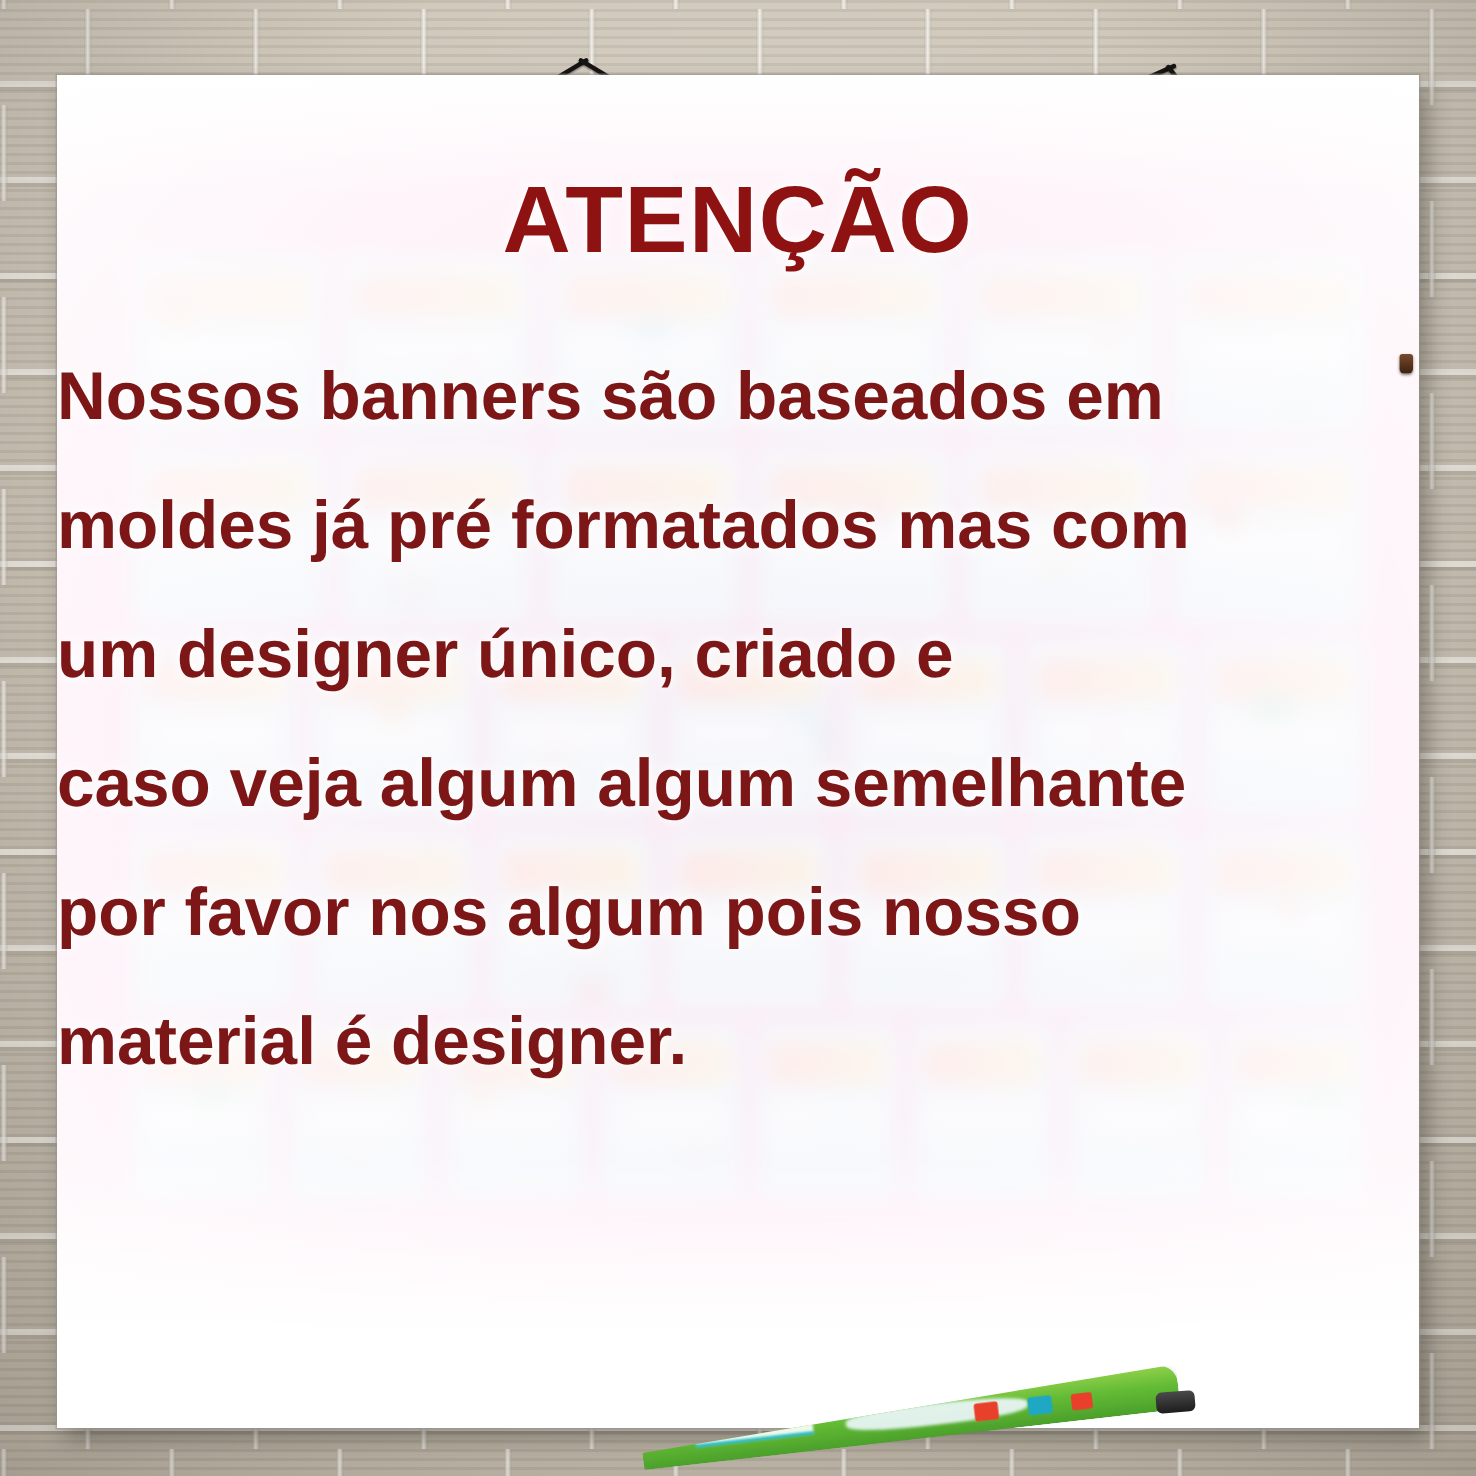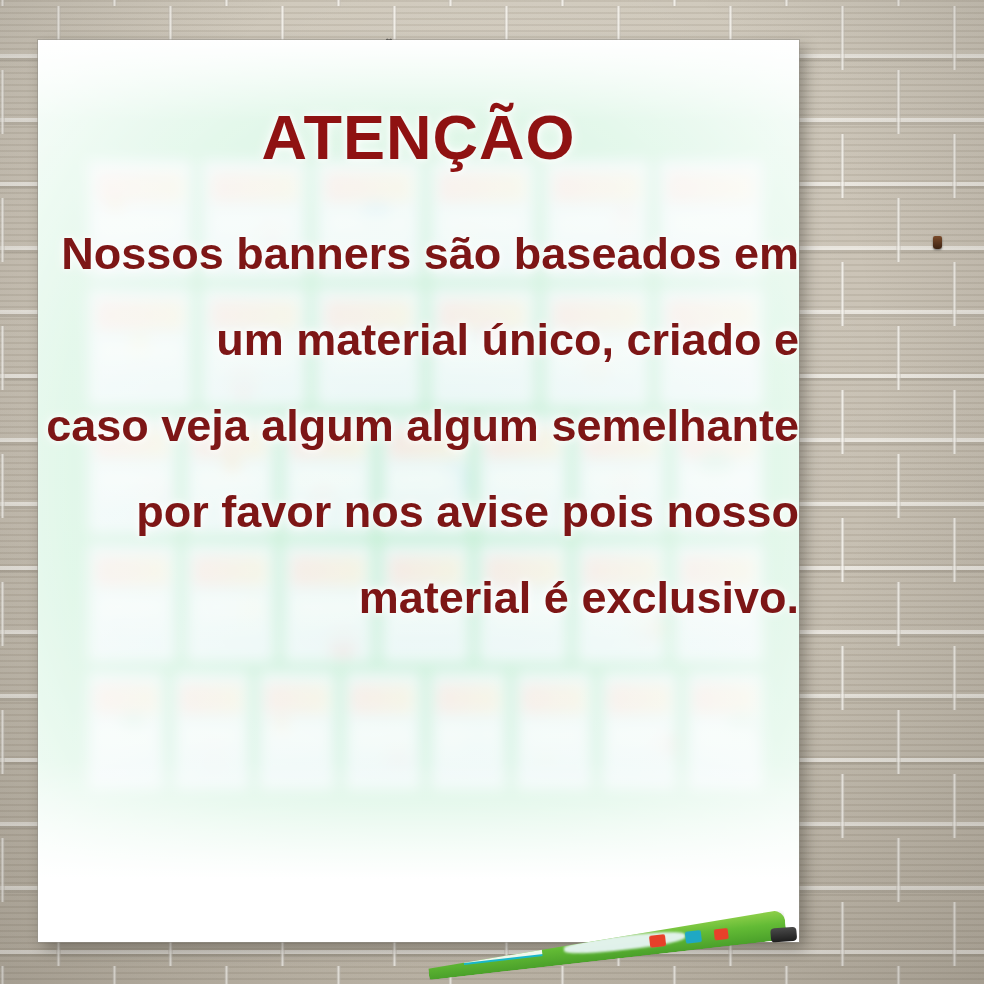--- a/index.html
+++ b/index.html
@@ -47,22 +47,22 @@
   
   .hook{position:absolute;}
   .hook .leg{
     position:absolute;background:#161514;height:3px;border-radius:2px;
     box-shadow:0 1px 1px rgba(0,0,0,.35);
   }
 
   
   .panel{
     position:absolute;
-    left:38px;top:40px;width:761px;height:902px;
-    background:#22c55e;
+    left:38px;top:50px;width:908px;height:902px;
+    background:#f9a8d4;
     box-shadow:
       0 0 0 1px rgba(150,146,138,0.55),
       6px 7px 14px rgba(40,36,30,0.38);
     overflow:hidden;
   }
   
   .collage{
     position:absolute;left:50px;top:120px;right:36px;bottom:170px;
     filter:blur(7px);
     opacity:.85;
@@ -101,21 +101,21 @@
            align-items:center;padding-top:66px;}
   .title{
     font-size:63px;font-weight:bold;letter-spacing:1px;
     color:#8f1212;
     text-shadow:0 0 6px rgba(255,255,255,.95),0 0 14px rgba(255,255,255,.9);
     line-height:1;
     margin:0 0 42px 0;
   }
   .body-lines{
     width:100%;
-    display:flex;flex-direction:column;align-items:flex-end;
+    display:flex;flex-direction:column;align-items:flex-start;
     gap:0;
   }
   .bline{
     font-size:45px;font-weight:bold;
     color:#7d1616;
     line-height:86px;
     white-space:nowrap;
     text-shadow:0 0 6px rgba(255,255,255,.95),0 0 13px rgba(255,255,255,.85);
   }
 
@@ -446,24 +446,25 @@
           </div>
         </div>
       </div>
     <div class="veil"></div>
     <div class="veil2"></div>
 
     <div class="content">
       <div class="title">ATENÇÃO</div>
       <div class="body-lines" id="body-lines">
           <div class="bline">Nossos banners são baseados em</div>
-          <div class="bline">um material único, criado e</div>
+          <div class="bline">moldes já pré formatados mas com</div>
+          <div class="bline">um designer único, criado e</div>
           <div class="bline">caso veja algum algum semelhante</div>
-          <div class="bline">por favor nos avise pois nosso</div>
-          <div class="bline">material é exclusivo.</div>
+          <div class="bline">por favor nos algum pois nosso</div>
+          <div class="bline">material é designer.</div>
         </div>
     </div>
   </div>
 
   <div class="nail"></div>
 
   <div class="rolled">
     <div class="tube">
       <div class="strip"></div>
       <div class="label"></div>

